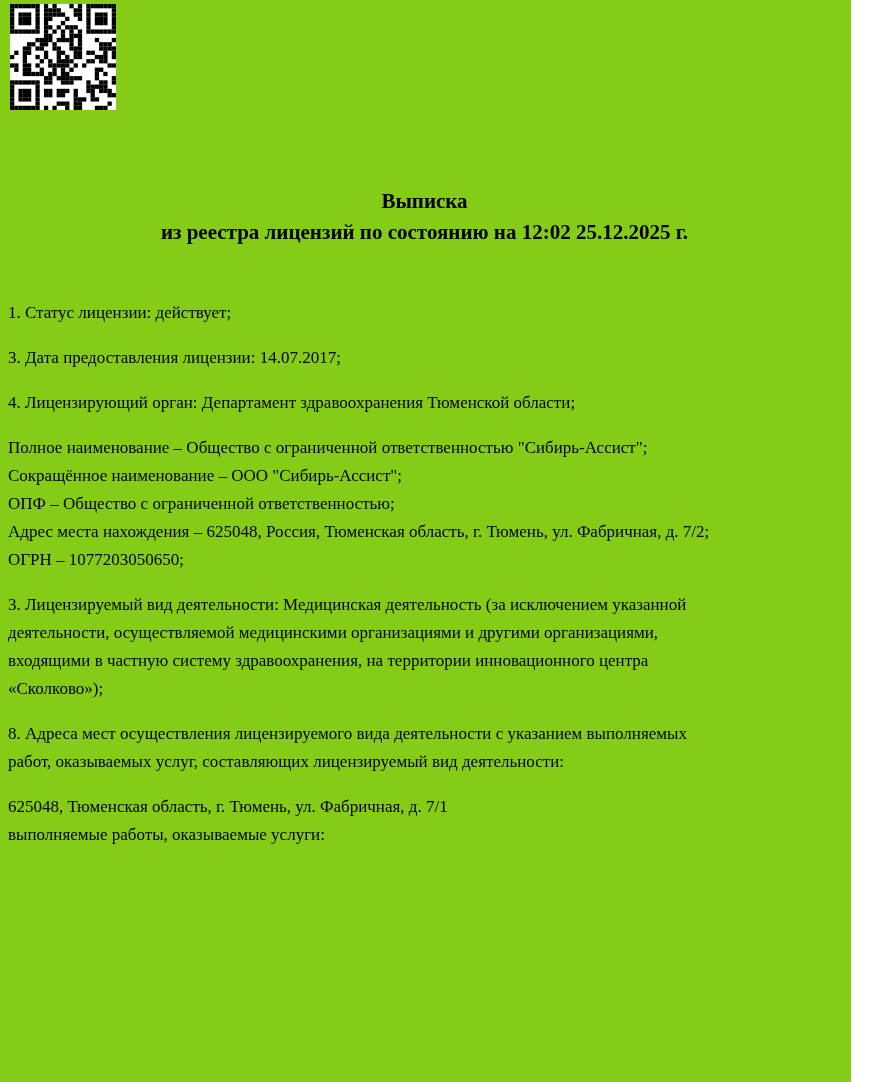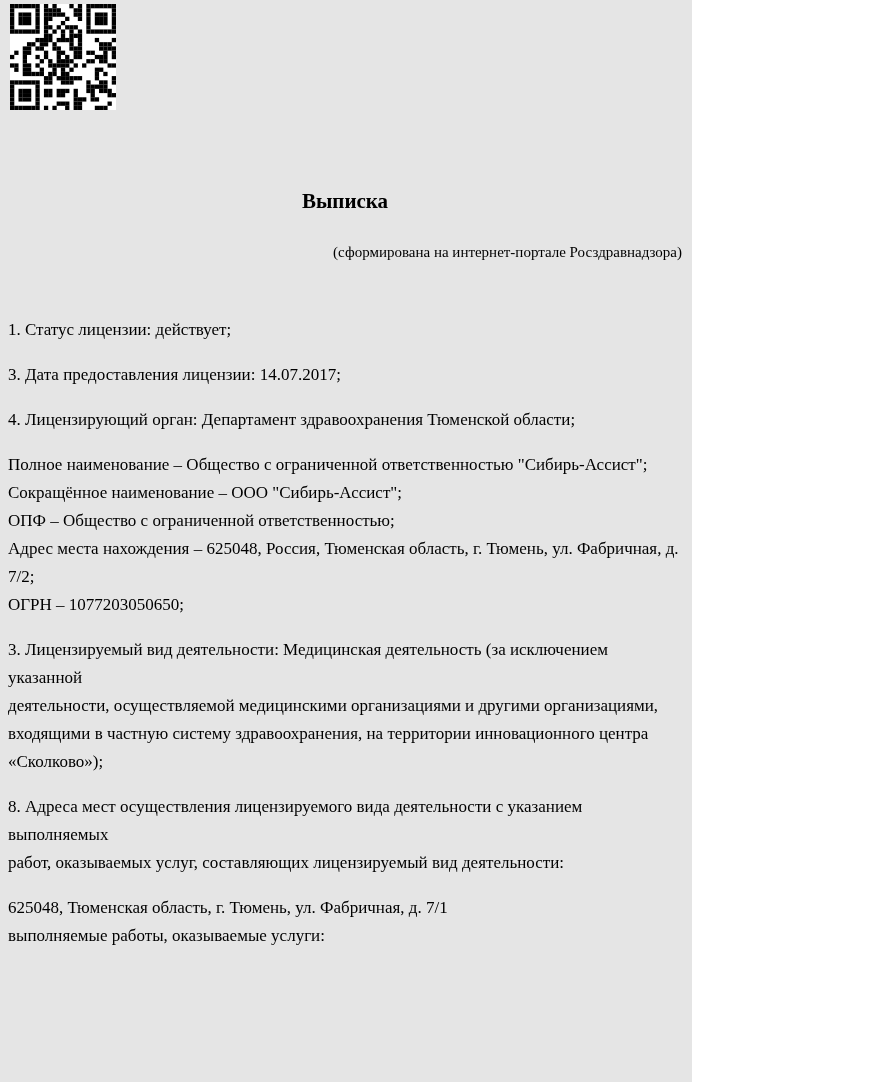--- a/index.html
+++ b/index.html
@@ -9,23 +9,23 @@
   body {
     width: 872px;
     height: 1082px;
     overflow: hidden;
     background: #ffffff;
     color: #000000;
     font-family: "Liberation Serif", "DejaVu Serif", serif;
   }
   .page {
     position: relative;
-    width: 692px;
+    width: 851px;
     height: 1082px;
-    background: #e5e5e5;
+    background: #84cc16;
   }
   .qr {
     position: absolute;
     left: 10px;
     top: 4px;
     width: 106px;
     height: 106px;
   }
   .qr svg { display: block; }
   .content {
@@ -365,23 +365,23 @@
         <rect x="84.80" y="101.76" width="4.29" height="4.29" fill="#000000"></rect>
         <rect x="89.04" y="101.76" width="4.29" height="4.29" fill="#000000"></rect>
         <rect x="93.28" y="101.76" width="4.29" height="4.29" fill="#000000"></rect>
       </svg>
     </div>
 
   <div class="content">
 
     <div class="doc-title">
       <div>Выписка</div>
+      <div>из реестра лицензий по состоянию на 12:02 25.12.2025 г.</div>
     </div>
 
-    <div class="doc-note">(сформирована на интернет-портале Росздравнадзора)</div>
 
     <div class="doc-body">
       <p>1. Статус лицензии: действует;</p>
       <p>3. Дата предоставления лицензии: 14.07.2017;</p>
       <p>4. Лицензирующий орган: Департамент здравоохранения Тюменской области;</p>
       <p>Полное наименование – Общество с ограниченной ответственностью "Сибирь-Ассист";
 Сокращённое наименование – ООО "Сибирь-Ассист";
 ОПФ – Общество с ограниченной ответственностью;
 Адрес места нахождения – 625048, Россия, Тюменская область, г. Тюмень, ул. Фабричная, д. 7/2;
 ОГРН – 1077203050650;</p>

